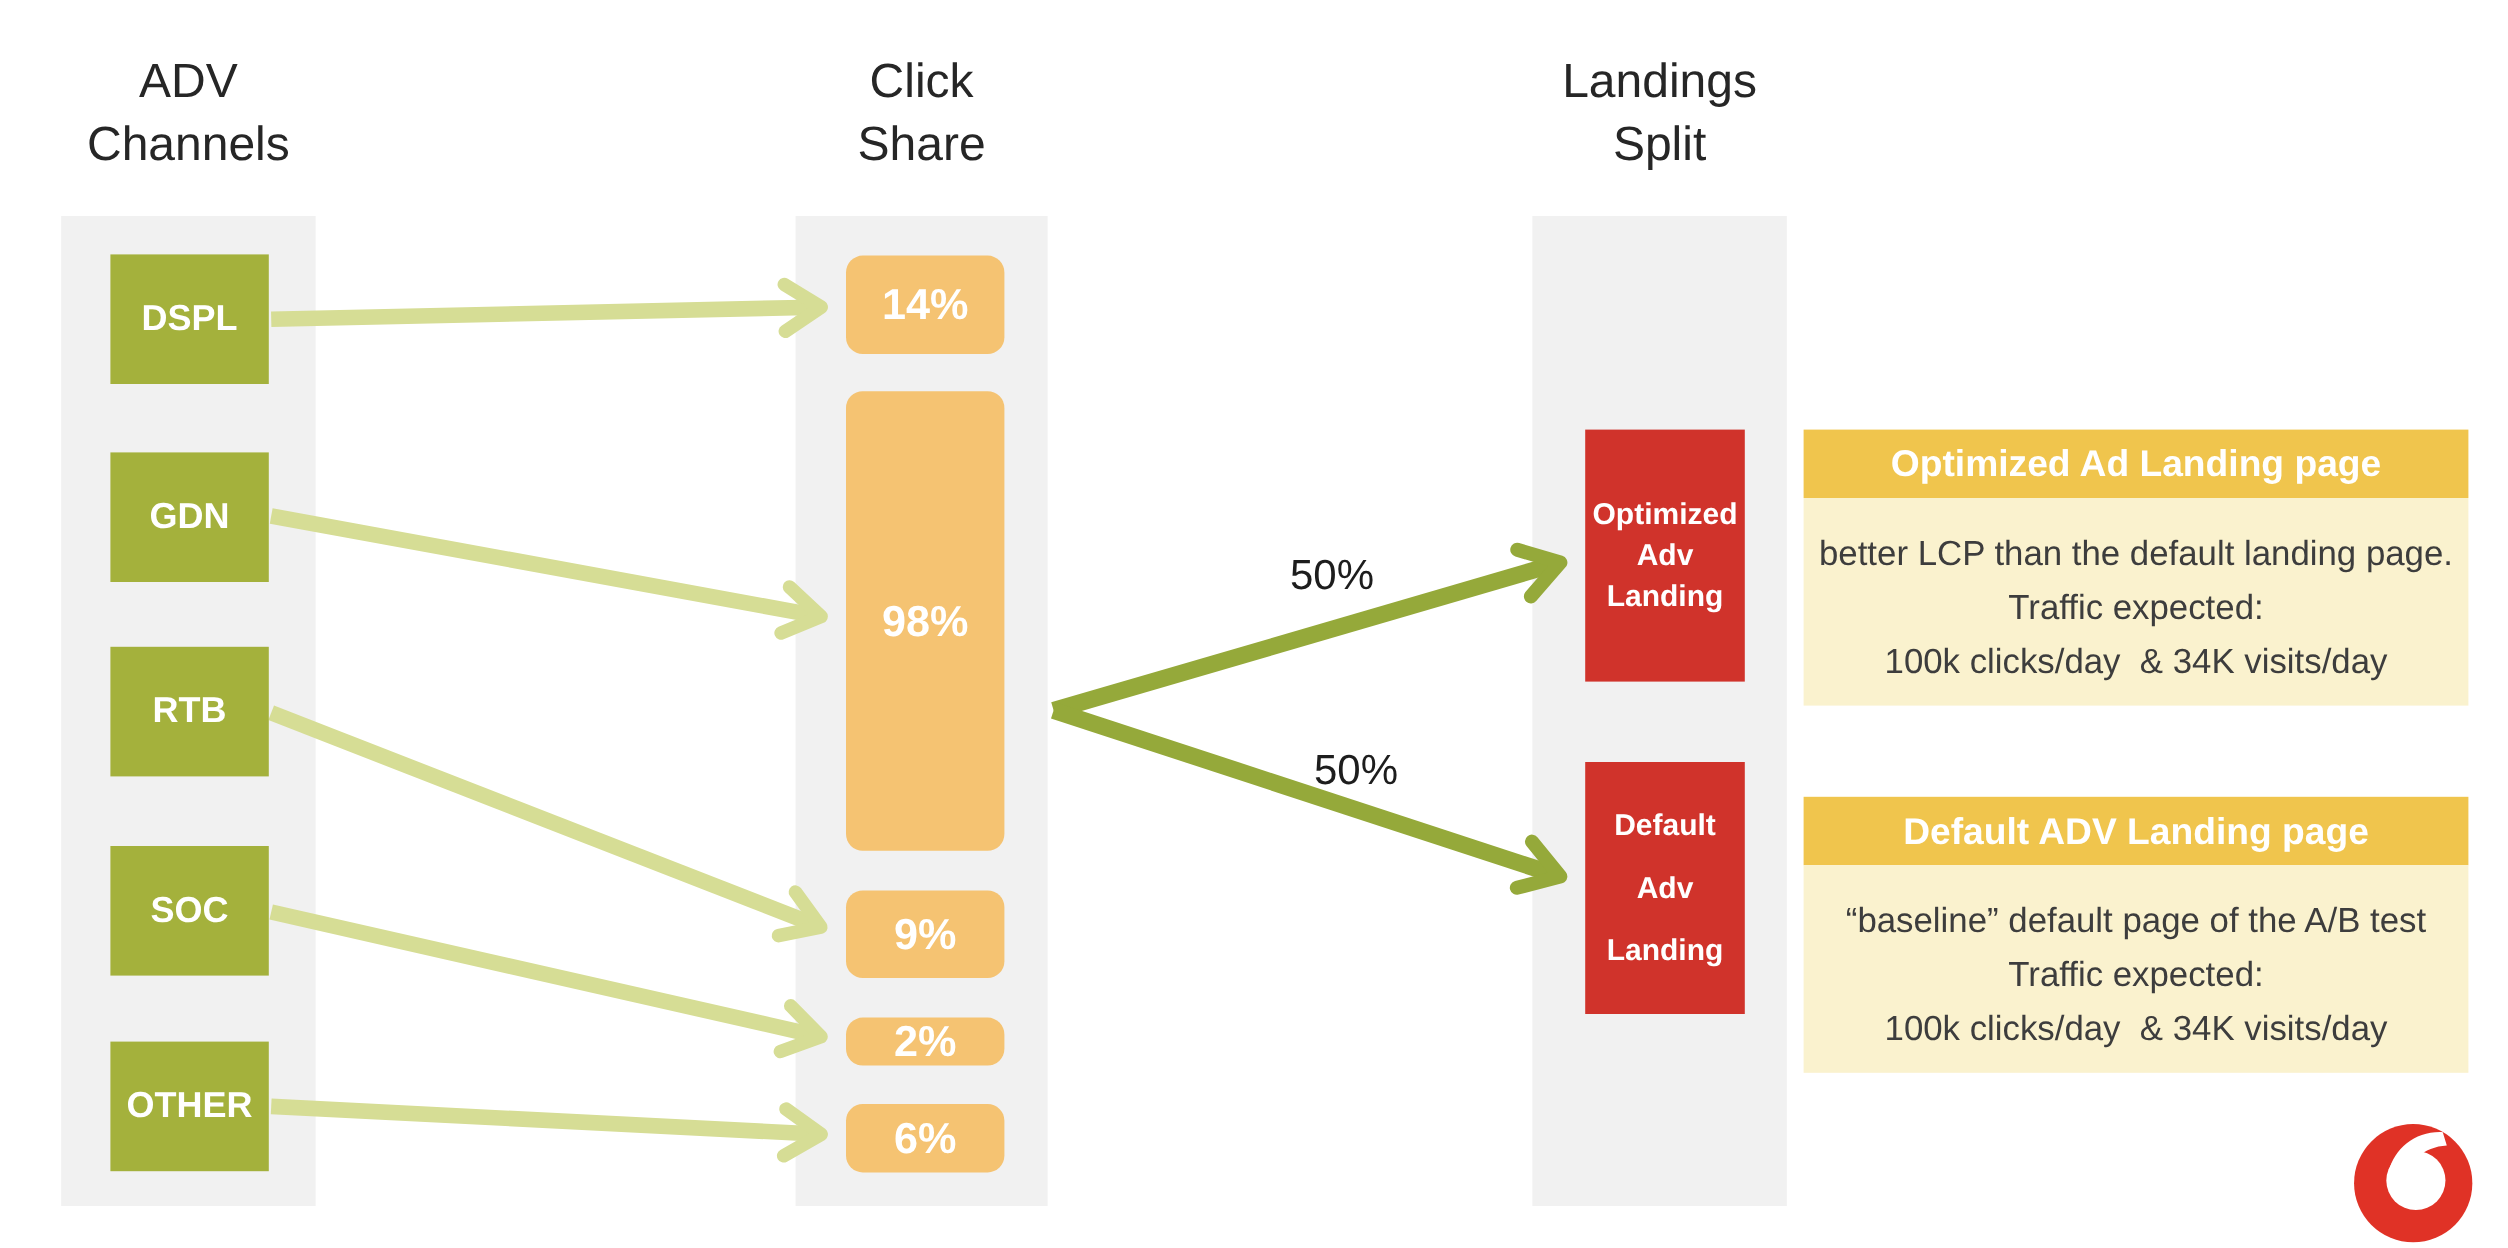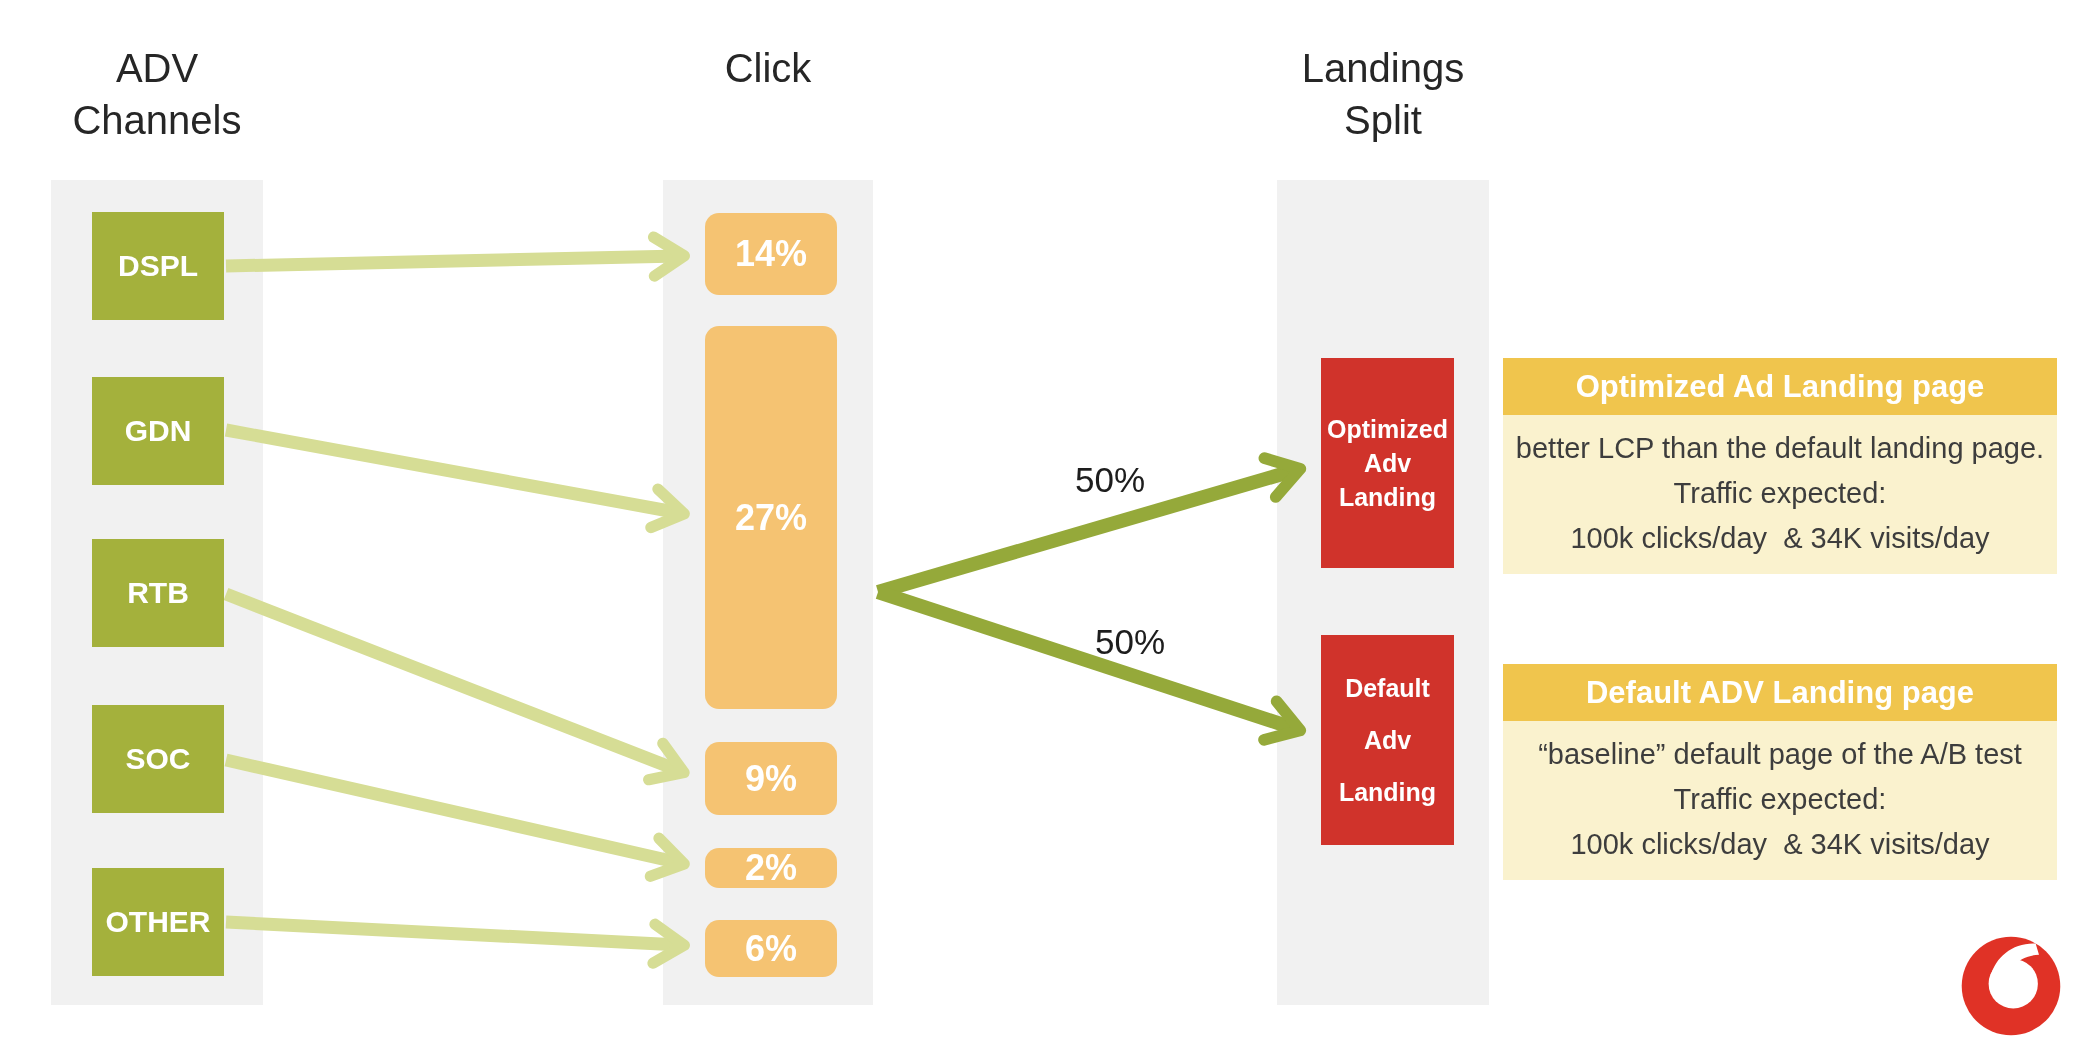--- a/index.html
+++ b/index.html
@@ -48,39 +48,40 @@
   
   .card{position:absolute;left:1503px;width:554px;}
   #card-optimized{top:358px;}
   #card-default{top:664px;}
   .card-header{
     height:57px;background:#f0c54d;color:#ffffff;font-weight:700;font-size:31px;
     display:flex;align-items:center;justify-content:center;
   }
   .card-body{
     background:#faf2ce;color:#3d3d3d;font-size:29px;line-height:45px;
-    text-align:center;padding:11px 10px 13px 10px;
+    text-align:center;padding:25px 10px 13px 10px;
   }
   .card-line{white-space:pre-wrap;}
   
   #arrows{position:absolute;left:0;top:0;width:2090px;height:1040px;pointer-events:none;}
   
   #logo{position:absolute;left:1955px;top:930px;width:112px;height:112px;}
 </style>
 </head>
 <body>
 
 <div class="stage">
 
   <div class="col-header" id="hdr-channels">
     <div>ADV</div>
     <div>Channels</div>
   </div>
   <div class="col-header" id="hdr-share">
     <div>Click</div>
+    <div>Share</div>
   </div>
   <div class="col-header" id="hdr-landings">
     <div>Landings</div>
     <div>Split</div>
   </div>
 
   <div class="col-bg" id="col-channels"></div>
   <div class="col-bg" id="col-share"></div>
   <div class="col-bg" id="col-landings"></div>
 
@@ -115,21 +116,21 @@
     <span>SOC</span>
   </div>
   <div class="chan-box" style="top:868px;">
     <span>OTHER</span>
   </div>
 
   <div class="share-box" style="top:213px;height:82px;">
     <span>14%</span>
   </div>
   <div class="share-box" style="top:326px;height:383px;">
-    <span>27%</span>
+    <span>98%</span>
   </div>
   <div class="share-box" style="top:742px;height:73px;">
     <span>9%</span>
   </div>
   <div class="share-box" style="top:848px;height:40px;">
     <span>2%</span>
   </div>
   <div class="share-box" style="top:920px;height:57px;">
     <span>6%</span>
   </div>

